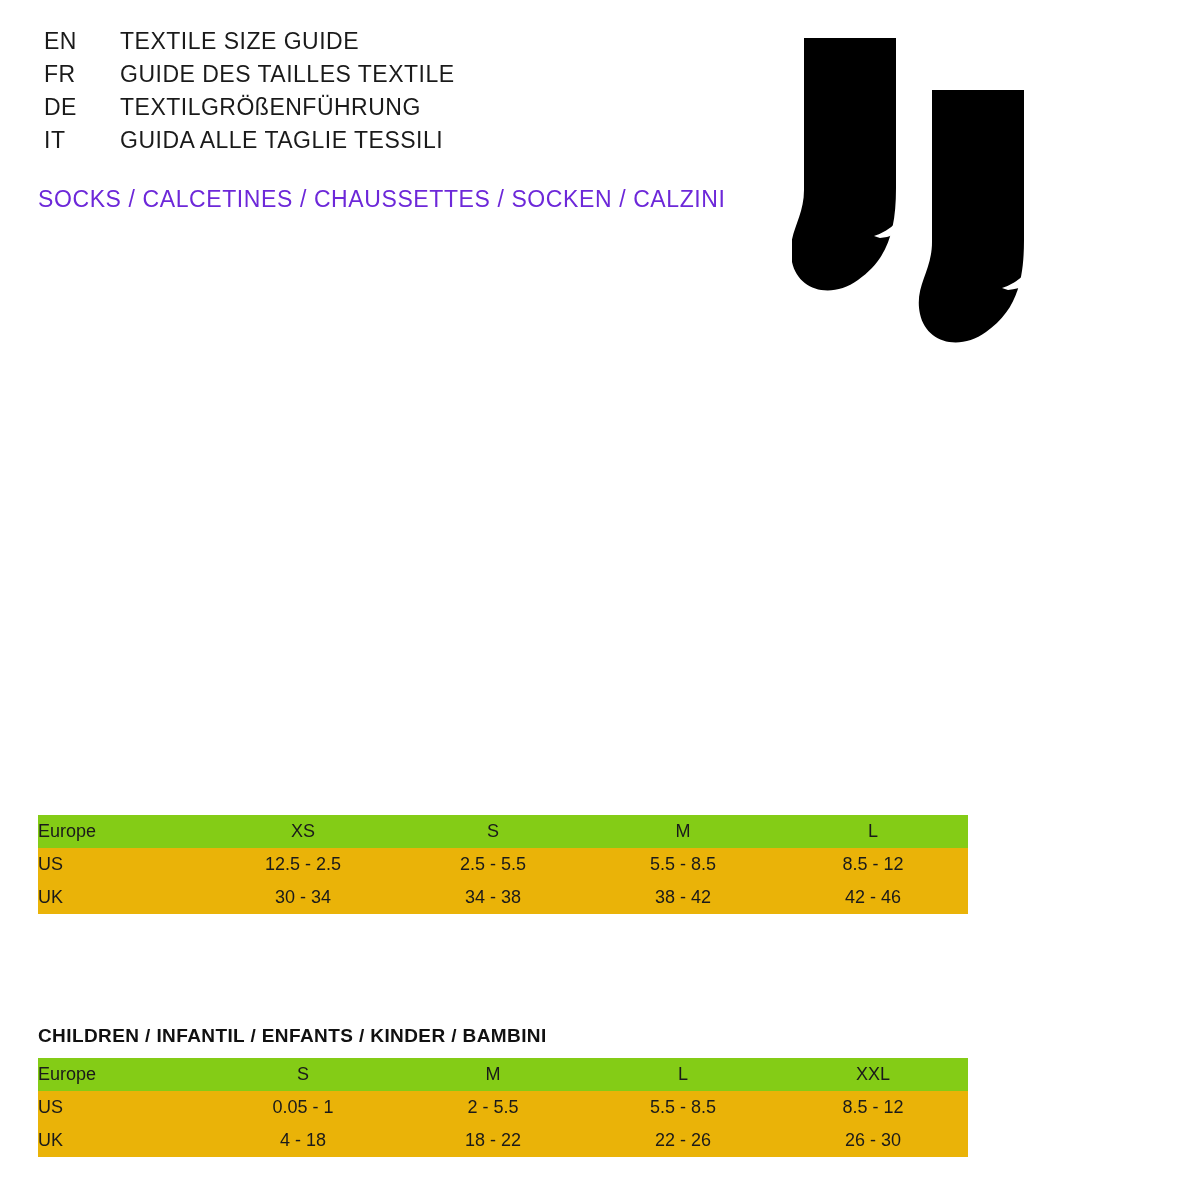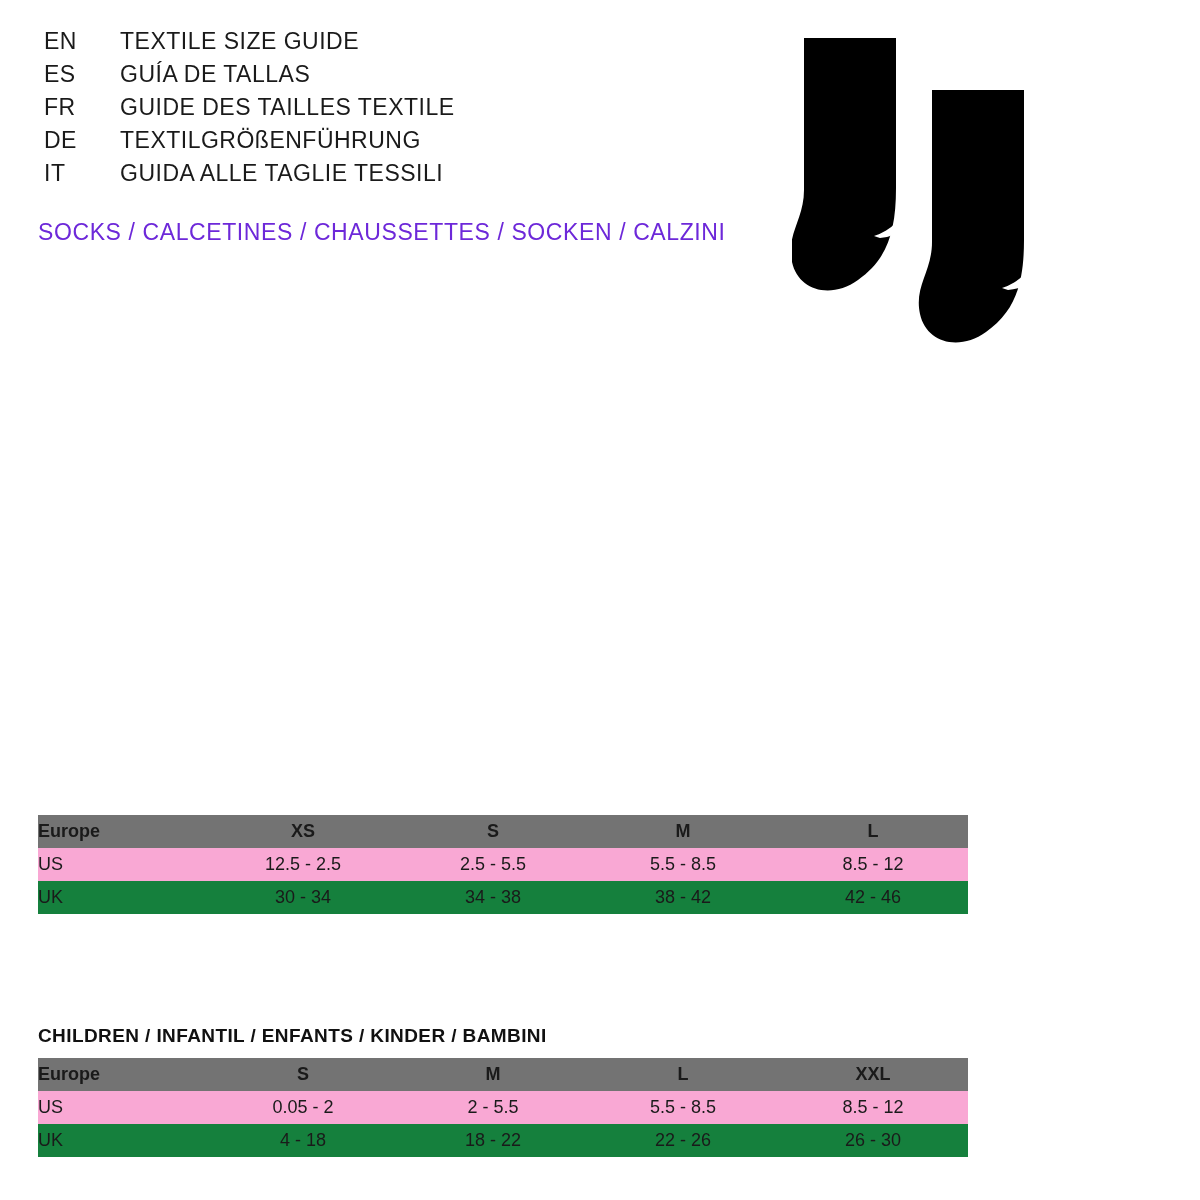--- a/index.html
+++ b/index.html
@@ -80,52 +80,48 @@
     width: 930px;
     table-layout: fixed;
   }
   table.size-table td {
     height: 33px;
     font-size: 18px;
     color: #1a1a1a;
     padding: 0;
   }
   table.size-table tr.head-row td {
-    background: #737373;
-    font-weight: bold;
+    background: #84cc16;
+    font-weight: normal;
   }
   table.size-table tr.alt-row td {
-    background: #15803d;
+    background: #eab308;
   }
   table.size-table tr.plain-row td {
-    background: #f9a8d4;
+    background: #eab308;
   }
   td.label-cell {
     width: 170px;
     padding-left: 9px;
     text-align: left;
   }
   td.val-cell {
     text-align: center;
   }
 </style>
 </head>
 <body>
 
 <div class="header">
 
   <div class="lang-row">
     <span class="lang-code">EN</span>
     <span class="lang-text">TEXTILE SIZE GUIDE</span>
   </div>
 
-  <div class="lang-row">
-    <span class="lang-code">ES</span>
-    <span class="lang-text">GUÍA DE TALLAS</span>
-  </div>
 
   <div class="lang-row">
     <span class="lang-code">FR</span>
     <span class="lang-text">GUIDE DES TAILLES TEXTILE</span>
   </div>
 
   <div class="lang-row">
     <span class="lang-code">DE</span>
     <span class="lang-text">TEXTILGRÖßENFÜHRUNG</span>
   </div>
@@ -183,21 +179,21 @@
     <tbody>
       <tr class="head-row">
         <td class="label-cell">Europe</td>
         <td class="val-cell">S</td>
         <td class="val-cell">M</td>
         <td class="val-cell">L</td>
         <td class="val-cell">XXL</td>
       </tr>
       <tr class="plain-row">
         <td class="label-cell">US</td>
-        <td class="val-cell">0.05 - 2</td>
+        <td class="val-cell">0.05 - 1</td>
         <td class="val-cell">2 - 5.5</td>
         <td class="val-cell">5.5 - 8.5</td>
         <td class="val-cell">8.5 - 12</td>
       </tr>
       <tr class="alt-row">
         <td class="label-cell">UK</td>
         <td class="val-cell">4 - 18</td>
         <td class="val-cell">18 - 22</td>
         <td class="val-cell">22 - 26</td>
         <td class="val-cell">26 - 30</td>

